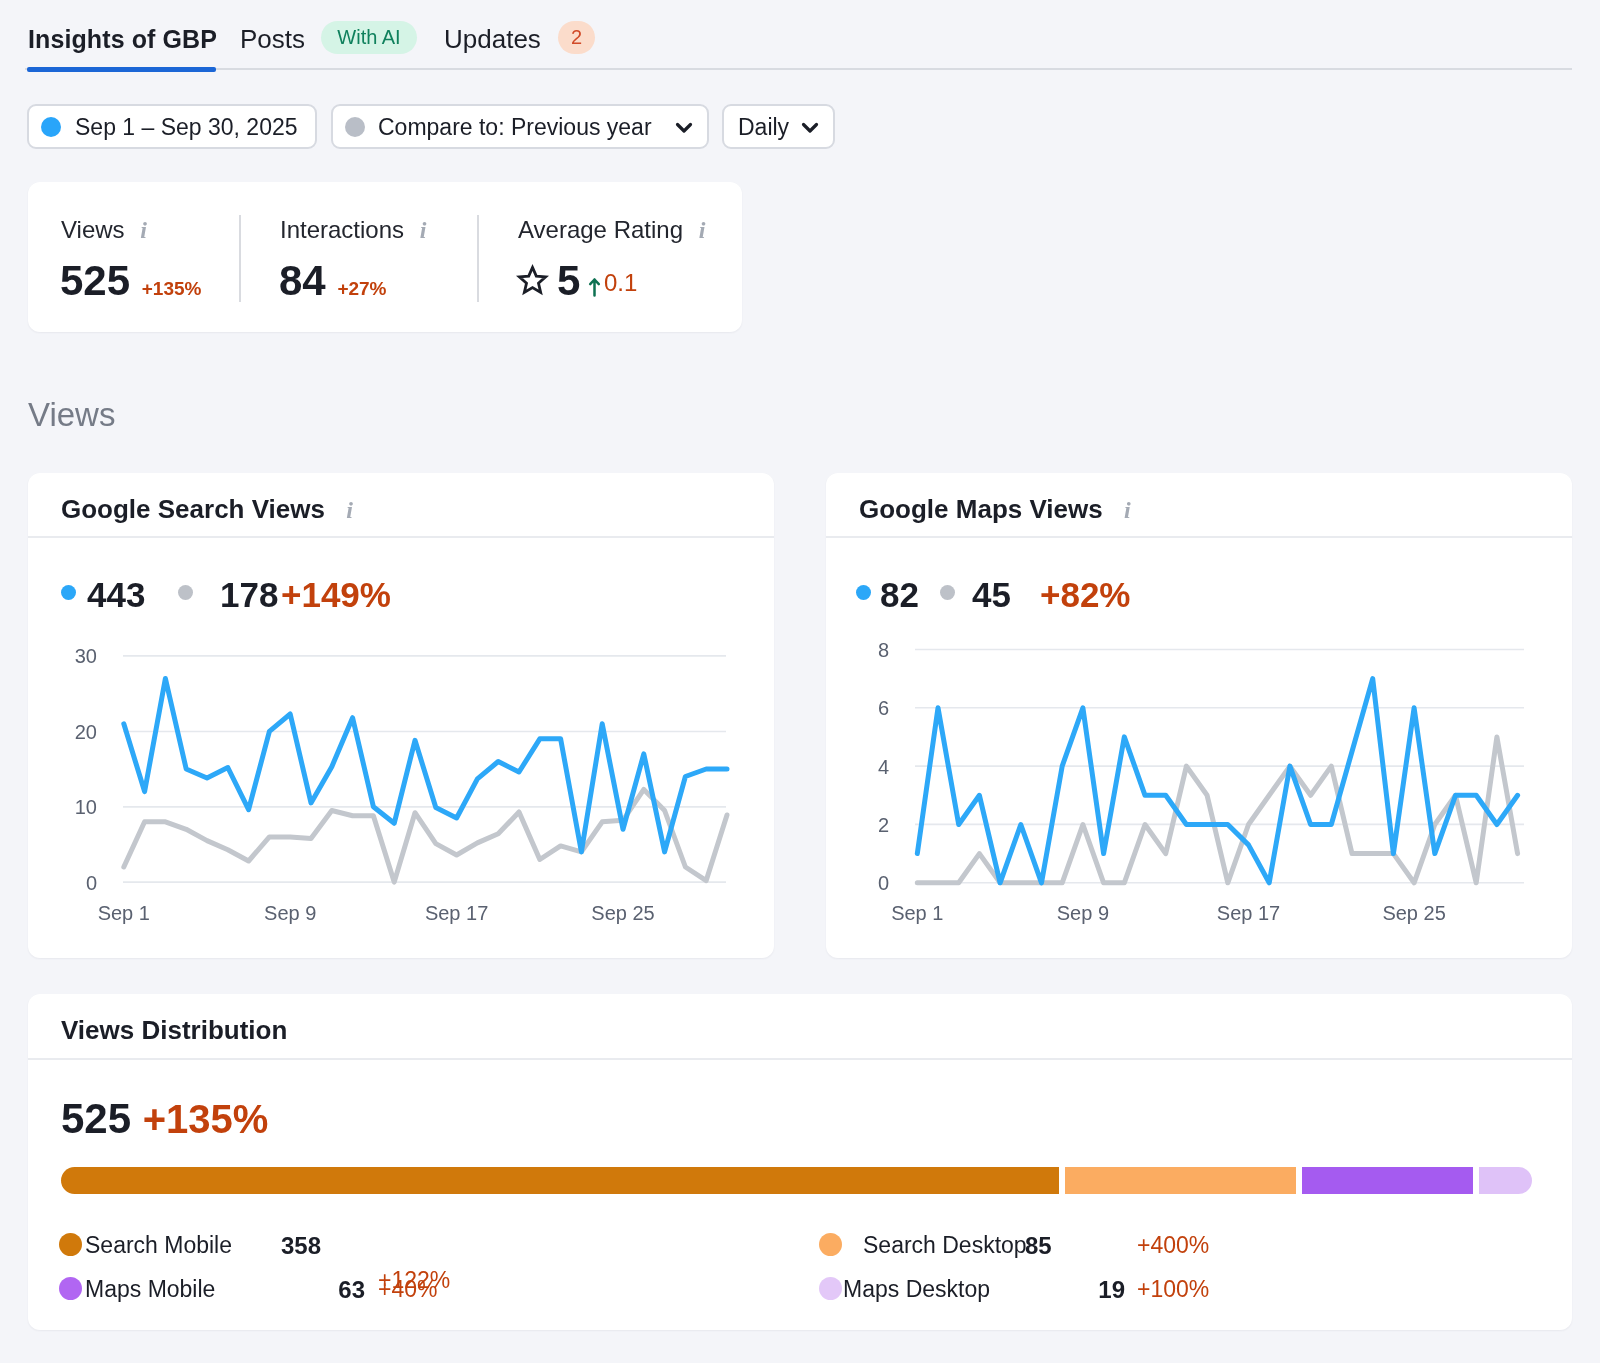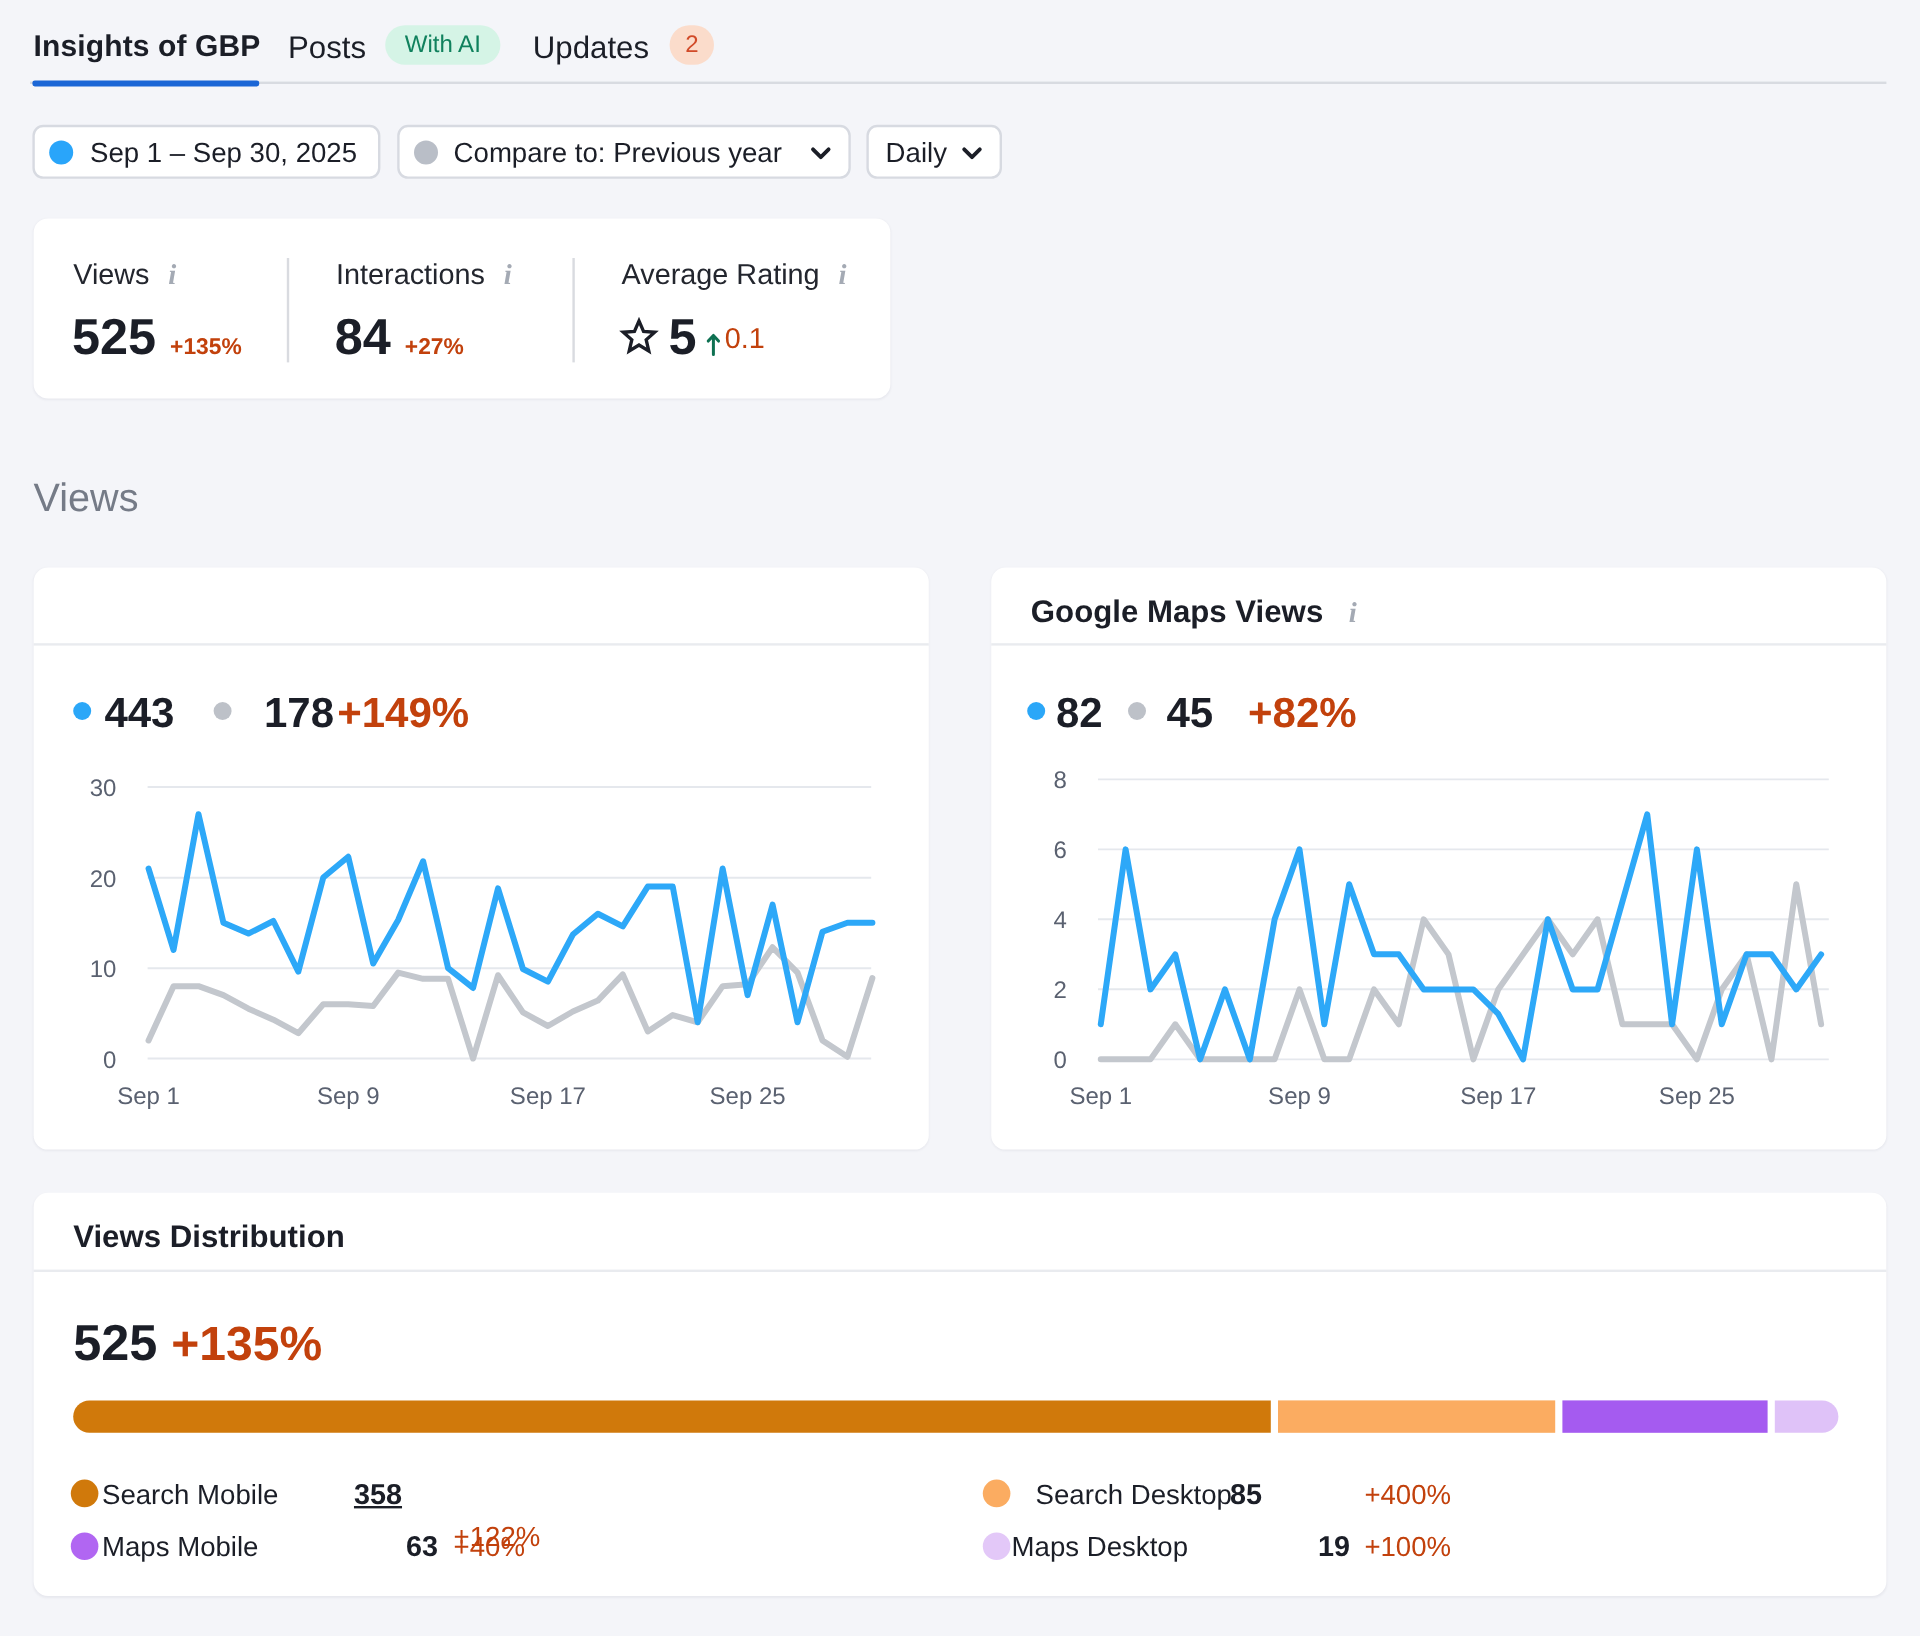--- a/index.html
+++ b/index.html
@@ -53,20 +53,21 @@
   </svg>
 <div class="abs ink" style="left:557px;top:257px;font-size:42px;font-weight:700;">5</div>
 <svg class="abs" style="left:587px;top:277px;" width="15" height="20" viewBox="0 0 15 20">
     <path d="M7.5 18.5 L7.5 2.5 M3.2 7.2 L7.5 2.5 L11.8 7.2" fill="none" stroke="#0e7152" stroke-width="2.5" stroke-linecap="round" stroke-linejoin="round"></path>
   </svg>
 <div class="abs grn" style="left:604px;top:269px;font-size:24px;">0.1</div>
 
 <div class="abs" style="left:28px;top:396px;font-size:33px;color:#757b87;">Views</div>
 
 <div class="card" style="left:28px;top:473px;width:746px;height:485px;">
+  <div class="abs ink" style="left:33px;top:21px;font-size:26px;font-weight:700;">Google Search Views <span class="ii" style="margin-left:14px;">i</span></div>
   <div class="abs" style="left:0;top:63px;width:746px;height:2px;background:#e9ebef;"></div>
   <div class="abs" style="left:33px;top:112px;width:15px;height:15px;border-radius:50%;background:#2ba7f8;"></div>
   <div class="abs ink" style="left:59px;top:102px;font-size:35px;font-weight:700;">443</div>
   <div class="abs" style="left:150px;top:112px;width:15px;height:15px;border-radius:50%;background:#bdc1c8;"></div>
   <div class="abs ink" style="left:176px;top:102px;font-size:35px;font-weight:700;margin-left:16px;">178</div>
   <div class="abs grn" style="left:253px;top:102px;font-size:35px;font-weight:700;">+149%</div>
   <svg class="abs" style="left:0;top:140px;" width="746" height="340" viewBox="0 0 746 340">
 <line x1="95" y1="42.9" x2="698" y2="42.9" stroke="#e5e8ed" stroke-width="1.6"></line>
 <text x="69" y="50.4" text-anchor="end" class="axl">30</text>
 <line x1="95" y1="118.5" x2="698" y2="118.5" stroke="#e5e8ed" stroke-width="1.6"></line>
@@ -118,21 +119,21 @@
   <div class="abs ink" style="left:33px;top:101px;font-size:42px;font-weight:700;">525 <span class="grn" style="font-size:40px;">+135%</span></div>
   <div class="abs" style="left:33px;top:173px;width:1471px;height:27px;display:flex;gap:6px;">
     <div style="width:998px;background:#d0790b;border-radius:14px 0 0 14px;"></div>
     <div style="width:231px;background:#fbac61;"></div>
     <div style="width:171px;background:#a55bf0;"></div>
     <div style="flex:1;background:#dfc2f8;border-radius:0 14px 14px 0;"></div>
   </div>
 
   <div class="abs" style="left:31px;top:239px;width:23px;height:23px;border-radius:50%;background:#d0790b;"></div>
   <div class="abs ink" style="left:57px;top:238px;font-size:23px;">Search Mobile</div>
-  <div class="abs ink" style="left:237px;top:238px;width:100px;font-size:24px;font-weight:700;text-align:center;text-decoration:underline;">358</div>
+  <div class="abs ink" style="left:253px;top:238px;width:100px;font-size:24px;font-weight:700;text-align:left;">358</div>
   <div class="abs grn" style="left:350px;top:238px;font-size:23px;margin-top:35px;">+122%</div>
   <div class="abs" style="left:791px;top:239px;width:23px;height:23px;border-radius:50%;background:#fbac61;"></div>
   <div class="abs ink" style="left:815px;top:238px;font-size:23px;margin-left:20px;">Search Desktop</div>
   <div class="abs ink" style="left:997px;top:238px;width:100px;font-size:24px;font-weight:700;text-align:left;">85</div>
   <div class="abs grn" style="left:1109px;top:238px;font-size:23px;">+400%</div>
 
   <div class="abs" style="left:31px;top:283px;width:23px;height:23px;border-radius:50%;background:#b166f2;"></div>
   <div class="abs ink" style="left:57px;top:282px;font-size:23px;">Maps Mobile</div>
   <div class="abs ink" style="left:237px;top:282px;width:100px;font-size:24px;font-weight:700;text-align:right;">63</div>
   <div class="abs grn" style="left:350px;top:282px;font-size:23px;">+40%</div>

